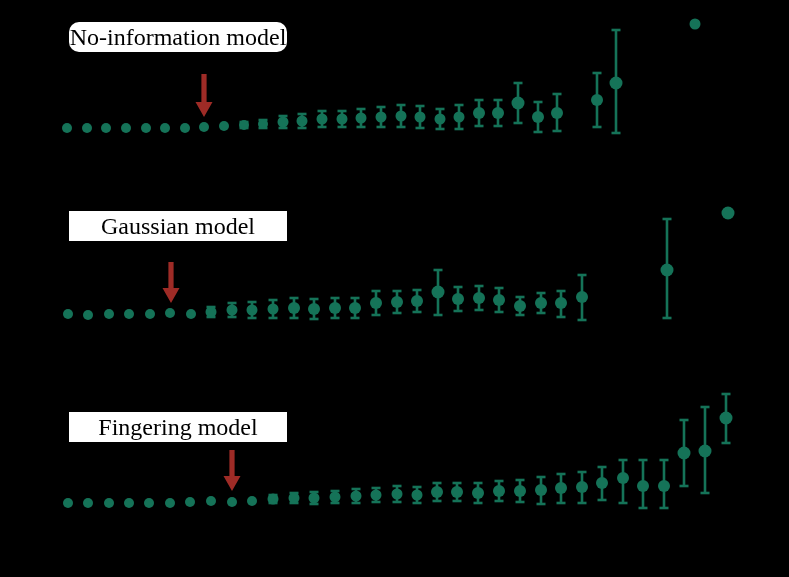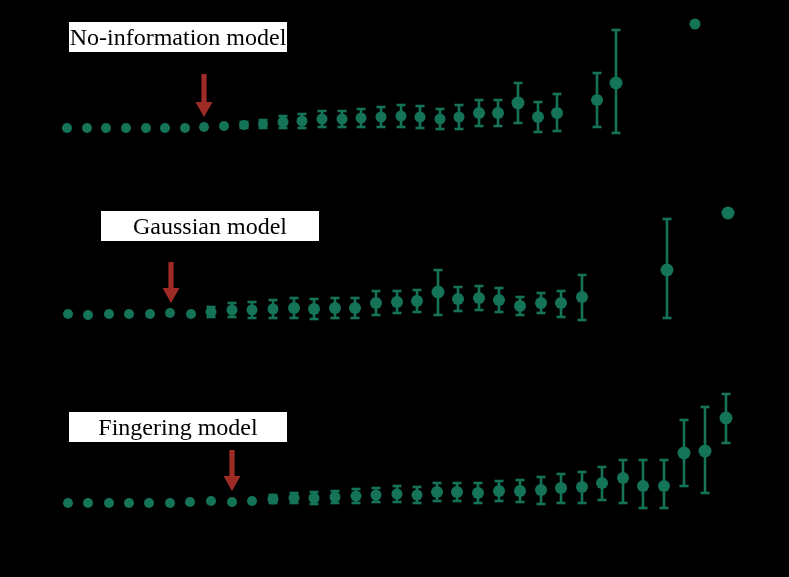--- a/index.html
+++ b/index.html
@@ -25,21 +25,21 @@
     width: 218px;
     height: 30px;
     line-height: 30px;
     text-align: center;
     background: #ffffff;
     color: #000000;
     font-size: 24px;
     font-family: "Liberation Serif", serif;
     white-space: nowrap;
   }
-  .label-0 { left: 69px;  top: 22px;  }
+  .label-0 { left: 69px;  top: 22px; border-radius: 10px;  }
   .label-1 { left: 69px;  top: 211px; }
   .label-2 { left: 69px;  top: 400px; }
 </style>
 </head>
 <body>
 
 <div id="figure-root">
   <svg id="figure-canvas" width="789" height="577" viewBox="0 0 789 577">
       <rect x="0" y="0" width="789" height="577" fill="#000000"></rect>
       <g>
@@ -324,16 +324,16 @@
         <line x1="726" y1="394" x2="726" y2="443" stroke="#157358" stroke-width="2.6"></line>
         <line x1="721.5" y1="394" x2="730.5" y2="394" stroke="#157358" stroke-width="2.6"></line>
         <line x1="721.5" y1="443" x2="730.5" y2="443" stroke="#157358" stroke-width="2.6"></line>
         <circle cx="726" cy="418" r="6.5" fill="#157358"></circle>
         <polygon points="229.4,450 234.6,450 234.6,476 240.5,476 232,491 223.5,476 229.4,476" fill="#9e2b26"></polygon>
       </g>
     </svg>
 
   <div class="model-label label-0" style="background: rgb(255, 255, 255); color: rgb(0, 0, 0);">No-information model</div>
 
-  <div class="model-label label-1" style="background: rgb(255, 255, 255); color: rgb(0, 0, 0); margin-left: 32px;">Gaussian model</div>
+  <div class="model-label label-1" style="background: rgb(255, 255, 255); color: rgb(0, 0, 0);">Gaussian model</div>
 
   <div class="model-label label-2" style="background: rgb(255, 255, 255); color: rgb(0, 0, 0); margin-top: 12px;">Fingering model</div>
 </div>
 
 </body></html>

